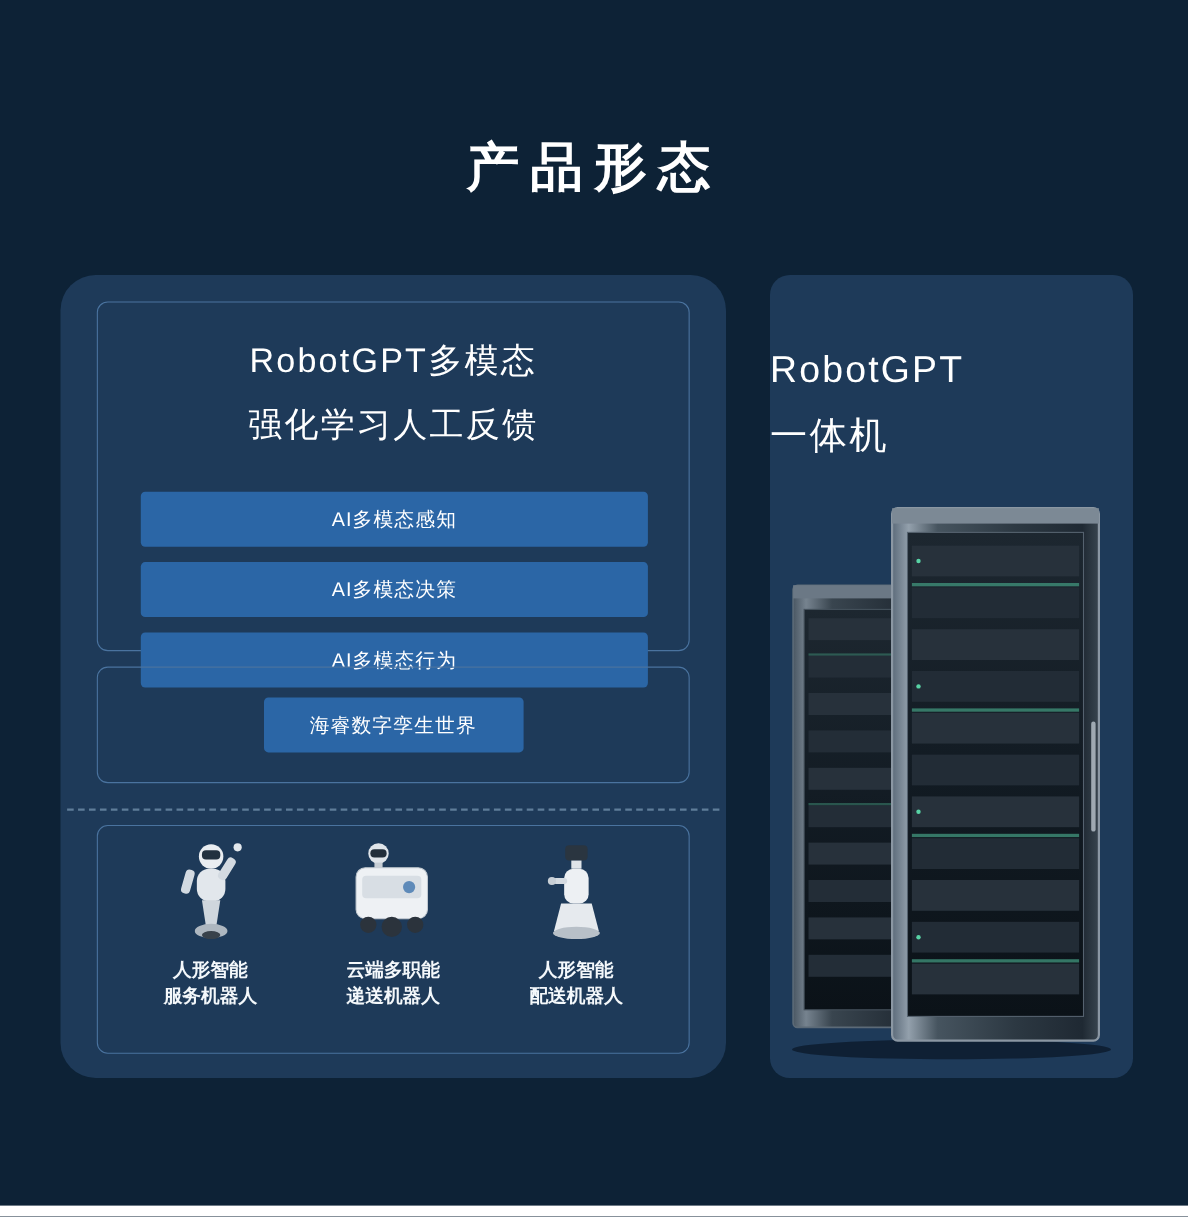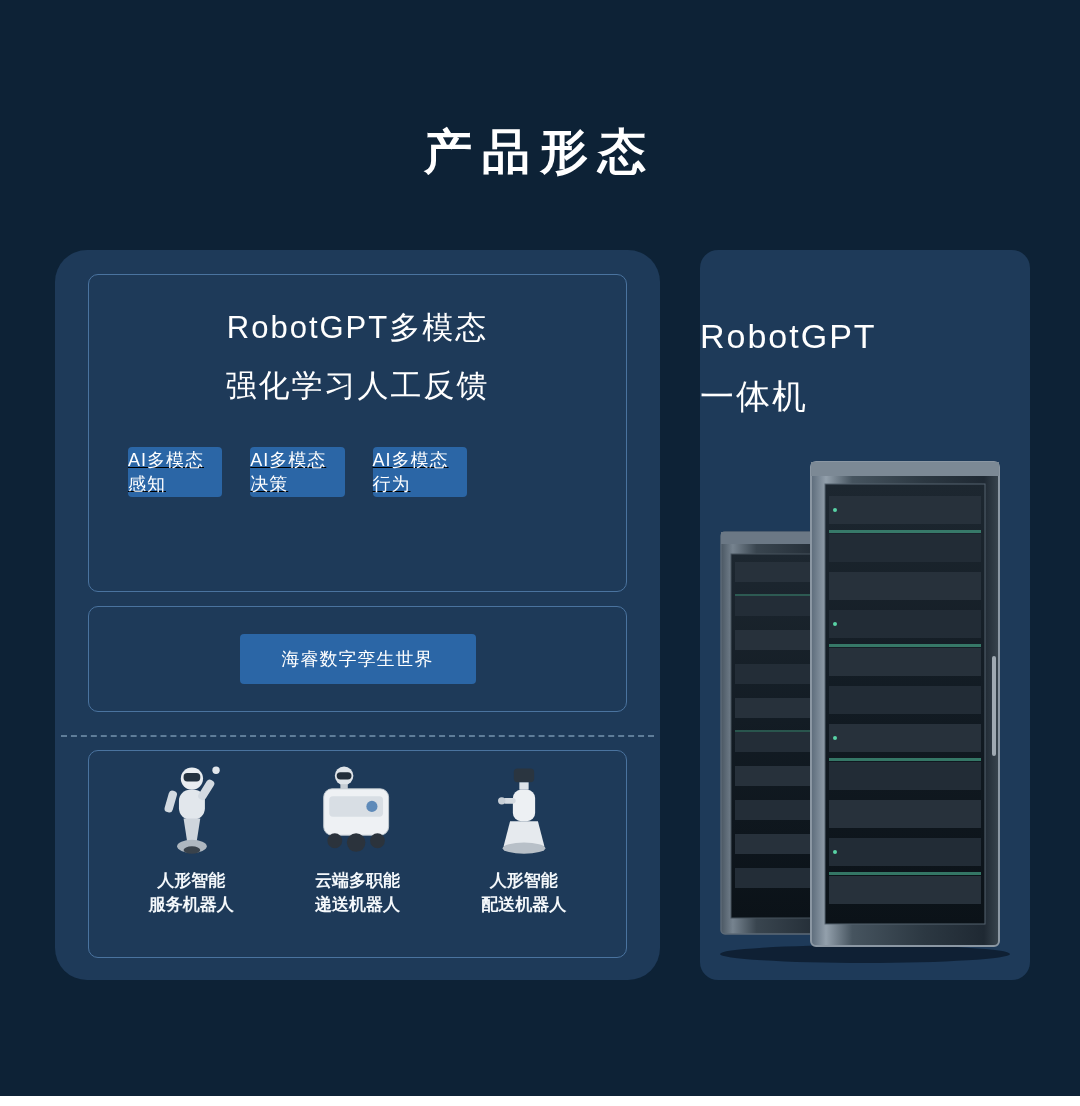--- a/index.html
+++ b/index.html
@@ -46,23 +46,22 @@
     font-size: 31px;
     line-height: 58px;
     font-weight: 500;
     letter-spacing: 2px;
   }
   .cap-grid {
     position: absolute;
     left: 39px; top: 172px;
     width: 461px;
     display: grid;
-    grid-template-columns: 1fr 1fr 1fr 1fr;
+    grid-template-columns: 1fr;
     gap: 14px 28px;
-    text-decoration: underline;
   }
   .pill {
     height: 50px;
     background: var(--button, #2b66a6);
     border-radius: 4px;
     display: flex;
     align-items: center;
     justify-content: center;
     color: var(--text, #ffffff);
     font-size: 18px;

